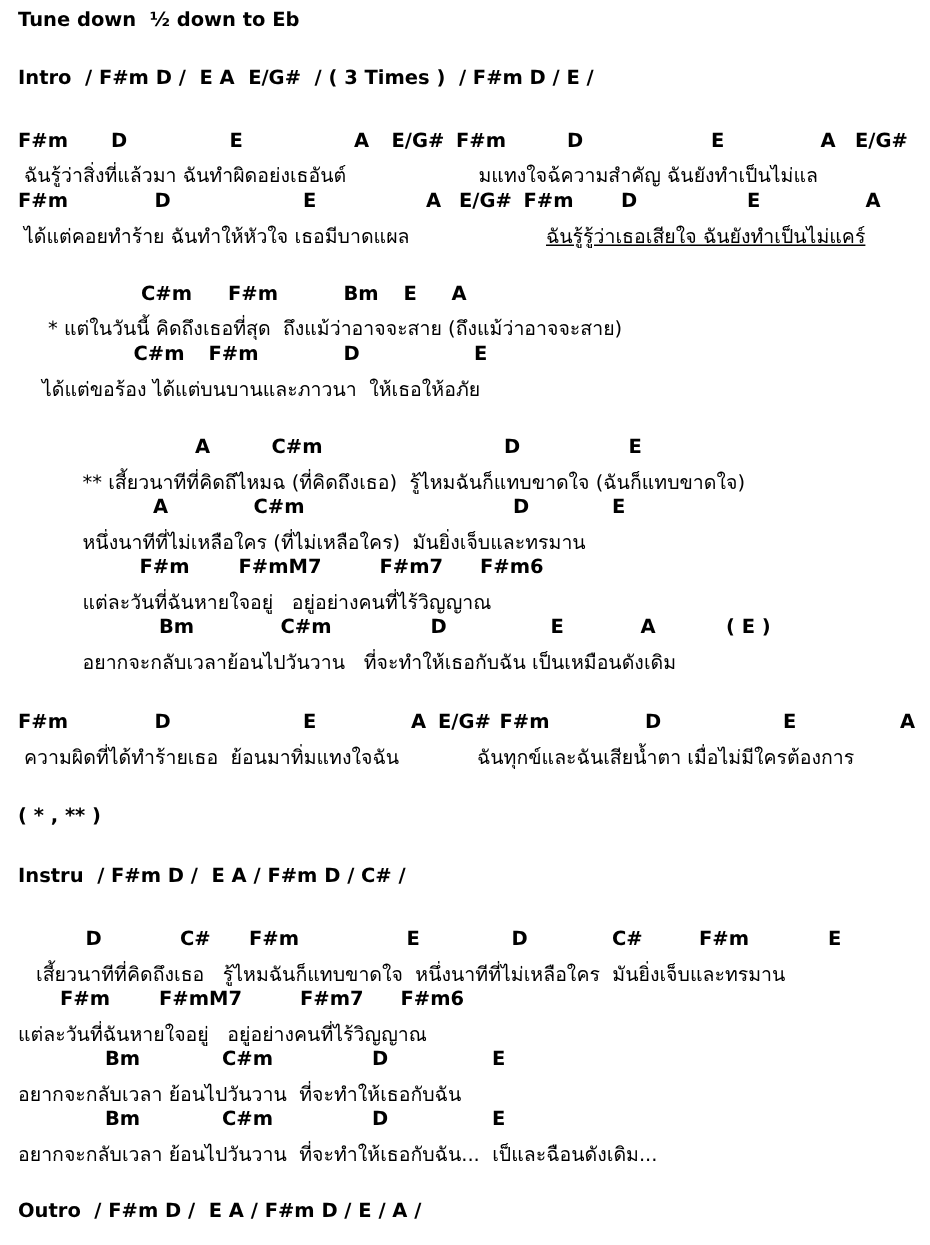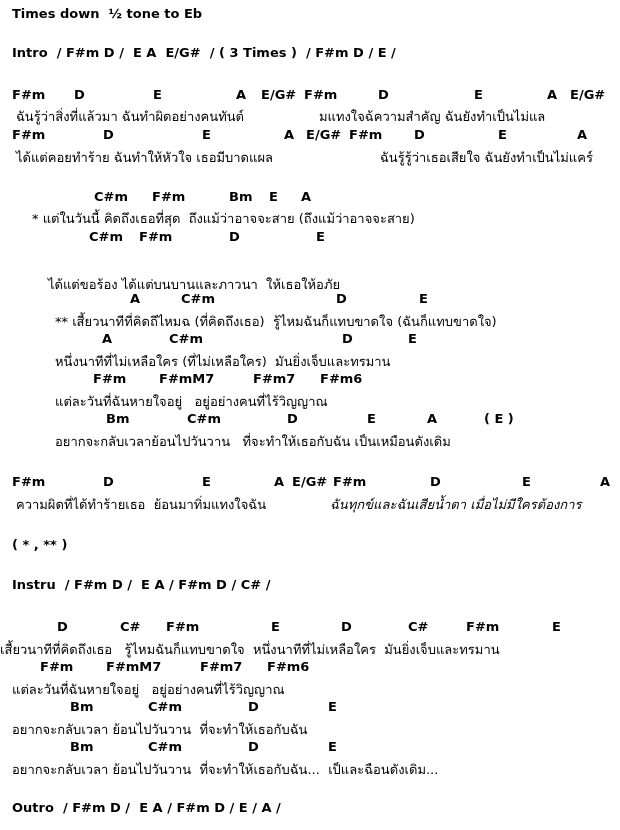--- a/index.html
+++ b/index.html
@@ -6,69 +6,69 @@
   body { width: 620px; height: 830px; position: relative; overflow: hidden;
          font-family: "DejaVu Sans", "Liberation Sans", sans-serif; color: #000; }
   .line { position: absolute; white-space: pre; }
   .bold { font-weight: bold; font-size: 13px; }
   .chord { position: absolute; font-weight: bold; font-size: 13px; white-space: pre; }
   .lyric { position: absolute; font-size: 13px; white-space: pre; }
 </style>
 </head>
 <body>
 
-<div class="line bold" style="left:12px; top:6px;">Times down  ½ tone to Eb</div>
+<div class="line bold" style="left:12px; top:6px;">Tune down  ½ down to Eb</div>
 <div class="line bold" style="left:12px; top:45px;">Intro  / F#m D /  E A  E/G#  / ( 3 Times )  / F#m D / E /</div>
 
 <div id="verse1">
   <div>
       <span class="chord" style="left: 12px; top: 87px;">F#m</span>
       <span class="chord" style="left: 74px; top: 87px;">D</span>
       <span class="chord" style="left: 153px; top: 87px;">E</span>
       <span class="chord" style="left: 236px; top: 87px;">A</span>
       <span class="chord" style="left: 261px; top: 87px;">E/G#</span>
       <span class="chord" style="left: 304px; top: 87px;">F#m</span>
       <span class="chord" style="left: 378px; top: 87px;">D</span>
       <span class="chord" style="left: 474px; top: 87px;">E</span>
       <span class="chord" style="left: 547px; top: 87px;">A</span>
       <span class="chord" style="left: 570px; top: 87px;">E/G#</span>
     </div>
-  <div class="lyric" style="left:16px; top:106px;">ฉันรู้ว่าสิ่งที่แล้วมา ฉันทำผิดอย่างคนทันต์</div>
+  <div class="lyric" style="left:16px; top:106px;">ฉันรู้ว่าสิ่งที่แล้วมา ฉันทำผิดอย่งเธอันต์</div>
   <div class="lyric" style="left:319px; top:106px;">มแทงใจฉ้ความสำคัญ ฉันยังทำเป็นไม่แล</div>
   <div>
       <span class="chord" style="left: 12px; top: 127px;">F#m</span>
       <span class="chord" style="left: 103px; top: 127px;">D</span>
       <span class="chord" style="left: 202px; top: 127px;">E</span>
       <span class="chord" style="left: 284px; top: 127px;">A</span>
       <span class="chord" style="left: 306px; top: 127px;">E/G#</span>
       <span class="chord" style="left: 349px; top: 127px;">F#m</span>
       <span class="chord" style="left: 414px; top: 127px;">D</span>
       <span class="chord" style="left: 498px; top: 127px;">E</span>
       <span class="chord" style="left: 577px; top: 127px;">A</span>
     </div>
   <div class="lyric" style="left:16px; top:147px;">ได้แต่คอยทำร้าย ฉันทำให้หัวใจ เธอมีบาดแผล</div>
-  <div class="lyric" style="left:380px; top:147px;">ฉันรู้รู้ว่าเธอเสียใจ ฉันยังทำเป็นไม่แคร์</div>
+  <div class="lyric" style="left:364px; top:147px;text-decoration:underline;">ฉันรู้รู้ว่าเธอเสียใจ ฉันยังทำเป็นไม่แคร์</div>
 </div>
 
 <div id="chorus1">
   <div>
       <span class="chord" style="left: 94px; top: 189px;">C#m</span>
       <span class="chord" style="left: 152px; top: 189px;">F#m</span>
       <span class="chord" style="left: 229px; top: 189px;">Bm</span>
       <span class="chord" style="left: 269px; top: 189px;">E</span>
       <span class="chord" style="left: 301px; top: 189px;">A</span>
     </div>
   <div class="lyric" style="left:32px; top:208px;">* แต่ในวันนี้ คิดถึงเธอที่สุด  ถึงแม้ว่าอาจจะสาย (ถึงแม้ว่าอาจจะสาย)</div>
   <div>
       <span class="chord" style="left: 89px; top: 229px;">C#m</span>
       <span class="chord" style="left: 139px; top: 229px;">F#m</span>
       <span class="chord" style="left: 229px; top: 229px;">D</span>
       <span class="chord" style="left: 316px; top: 229px;">E</span>
     </div>
-  <div class="lyric" style="left:48px; top:249px;margin-top:25px;">ได้แต่ขอร้อง ได้แต่บนบานและภาวนา  ให้เธอให้อภัย</div>
+  <div class="lyric" style="left:28px; top:249px;">ได้แต่ขอร้อง ได้แต่บนบานและภาวนา  ให้เธอให้อภัย</div>
 </div>
 
 <div id="chorus2">
     <div>
       <span class="chord" style="left: 130px; top: 291px;">A</span>
       <span class="chord" style="left: 181px; top: 291px;">C#m</span>
       <span class="chord" style="left: 336px; top: 291px;">D</span>
       <span class="chord" style="left: 419px; top: 291px;">E</span>
     </div>
     <div class="lyric" style="left: 55px; top: 311px;">** เสี้ยวนาทีที่คิดถึไหมฉ (ที่คิดถึงเธอ)  รู้ไหมฉันก็แทบขาดใจ (ฉันก็แทบขาดใจ)</div>
@@ -103,38 +103,38 @@
       <span class="chord" style="left: 103px; top: 474px;">D</span>
       <span class="chord" style="left: 202px; top: 474px;">E</span>
       <span class="chord" style="left: 274px; top: 474px;">A</span>
       <span class="chord" style="left: 292px; top: 474px;">E/G#</span>
       <span class="chord" style="left: 333px; top: 474px;">F#m</span>
       <span class="chord" style="left: 430px; top: 474px;">D</span>
       <span class="chord" style="left: 522px; top: 474px;">E</span>
       <span class="chord" style="left: 600px; top: 474px;">A</span>
     </div>
   <div class="lyric" style="left:16px; top:494px;">ความผิดที่ได้ทำร้ายเธอ  ย้อนมาทิ่มแทงใจฉัน</div>
-  <div class="lyric" style="left:330px; top:494px;font-style:italic;">ฉันทุกข์และฉันเสียน้ำตา เมื่อไม่มีใครต้องการ</div>
+  <div class="lyric" style="left:318px; top:494px;">ฉันทุกข์และฉันเสียน้ำตา เมื่อไม่มีใครต้องการ</div>
 </div>
 
 <div class="line bold" style="left:12px; top:537px;">( * , ** )</div>
 <div class="line bold" style="left:12px; top:577px;">Instru  / F#m D /  E A / F#m D / C# /</div>
 
 <div id="outro-section">
     <div>
       <span class="chord" style="left: 57px; top: 619px;">D</span>
       <span class="chord" style="left: 120px; top: 619px;">C#</span>
       <span class="chord" style="left: 166px; top: 619px;">F#m</span>
       <span class="chord" style="left: 271px; top: 619px;">E</span>
       <span class="chord" style="left: 341px; top: 619px;">D</span>
       <span class="chord" style="left: 408px; top: 619px;">C#</span>
       <span class="chord" style="left: 466px; top: 619px;">F#m</span>
       <span class="chord" style="left: 552px; top: 619px;">E</span>
     </div>
-    <div class="lyric" style="left: 0; top: 639px; text-align: center;">เสี้ยวนาทีที่คิดถึงเธอ   รู้ไหมฉันก็แทบขาดใจ  หนึ่งนาทีที่ไม่เหลือใคร  มันยิ่งเจ็บและทรมาน</div>
+    <div class="lyric" style="left: 24px; top: 639px; text-align: center;">เสี้ยวนาทีที่คิดถึงเธอ   รู้ไหมฉันก็แทบขาดใจ  หนึ่งนาทีที่ไม่เหลือใคร  มันยิ่งเจ็บและทรมาน</div>
     <div>
       <span class="chord" style="left: 40px; top: 659px;">F#m</span>
       <span class="chord" style="left: 106px; top: 659px;">F#mM7</span>
       <span class="chord" style="left: 200px; top: 659px;">F#m7</span>
       <span class="chord" style="left: 267px; top: 659px;">F#m6</span>
     </div>
     <div class="lyric" style="left: 12px; top: 679px;">แต่ละวันที่ฉันหายใจอยู่   อยู่อย่างคนที่ไร้วิญญาณ</div>
     <div>
       <span class="chord" style="left: 70px; top: 699px;">Bm</span>
       <span class="chord" style="left: 148px; top: 699px;">C#m</span>

